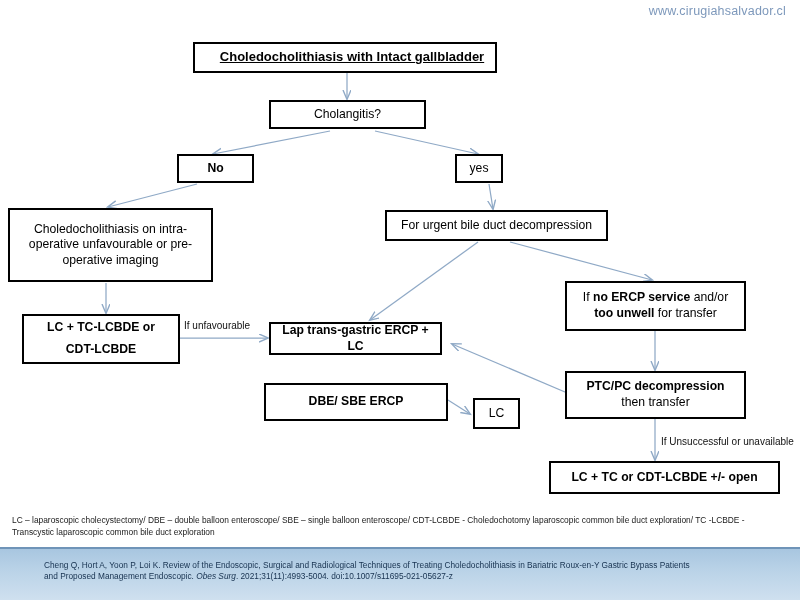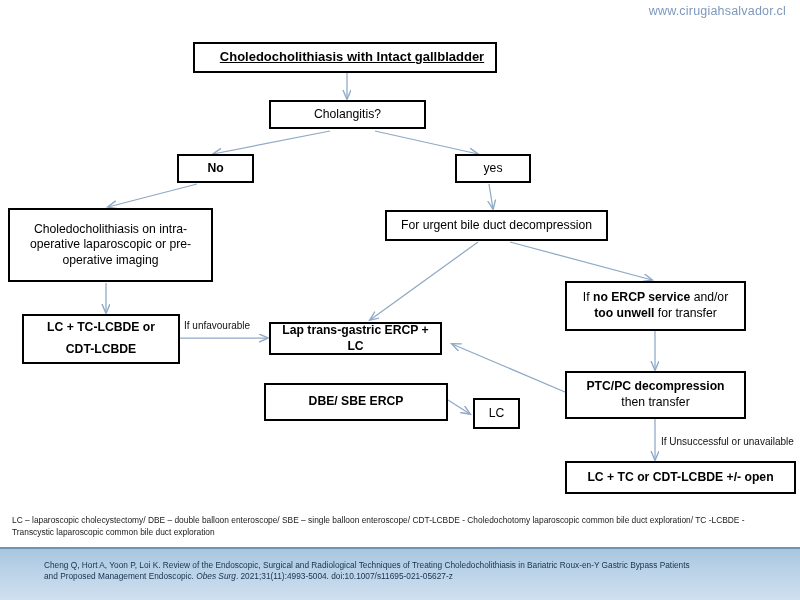--- a/index.html
+++ b/index.html
@@ -158,27 +158,27 @@
   </div>
 
   <div class="node fs12" style="left:269px; top:100px; width:157px; height:29px;">
     <span class="txt n">Cholangitis?</span>
   </div>
 
   <div class="node fs12" style="left:177px; top:154px; width:77px; height:29px;">
     <span class="txt b">No</span>
   </div>
 
-  <div class="node fs12" style="left:455px; top:154px; width:76px; height:29px;justify-content:center;">
+  <div class="node fs12" style="left:455px; top:154px; width:48px; height:29px;justify-content:center;">
     <span class="txt n">yes</span>
   </div>
 
   <div class="node fs12" style="left:8px; top:208px; width:205px; height:74px; flex-direction:column;">
     <span class="txt n">Choledocholithiasis on intra-</span>
-    <span class="txt n">operative laparoscopic or pre-</span>
+    <span class="txt n">operative unfavourable or pre-</span>
     <span class="txt n">operative imaging</span>
   </div>
 
   <div class="node fs12" style="left:385px; top:210px; width:223px; height:31px;">
     <span class="txt n">For urgent bile duct decompression</span>
   </div>
 
   <div class="node fs12" style="left:565px; top:281px; width:181px; height:50px; flex-direction:column;">
     <span class="txt"><span class="n">If </span><span class="b">no ERCP service</span><span class="n"> and/or</span></span>
     <span class="txt"><span class="b">too unwell</span><span class="n"> for transfer</span></span>
@@ -205,21 +205,21 @@
     <span class="txt n">LC</span>
   </div>
 
   <div class="node fs12" style="left:565px; top:371px; width:181px; height:48px; flex-direction:column;">
     <span class="txt b">PTC/PC decompression</span>
     <span class="txt n">then transfer</span>
   </div>
 
   <div class="edge-label" style="left:661px; top:436px;">If Unsuccessful or unavailable</div>
 
-  <div class="node fs12" style="left:549px; top:461px; width:231px; height:33px;margin-left:16px;">
+  <div class="node fs12" style="left:549px; top:461px; width:231px; height:33px;">
     <span class="txt b">LC + TC or CDT-LCBDE +/- open</span>
   </div>
 
   <div id="legend">
     <div>LC – laparoscopic cholecystectomy/ DBE – double balloon enteroscope/ SBE – single balloon enteroscope/ CDT-LCBDE -  Choledochotomy laparoscopic common bile duct exploration/ TC -LCBDE -</div>
     <div>Transcystic laparoscopic common bile duct exploration</div>
   </div>
 
   <div id="footer">
     <div class="cite">

